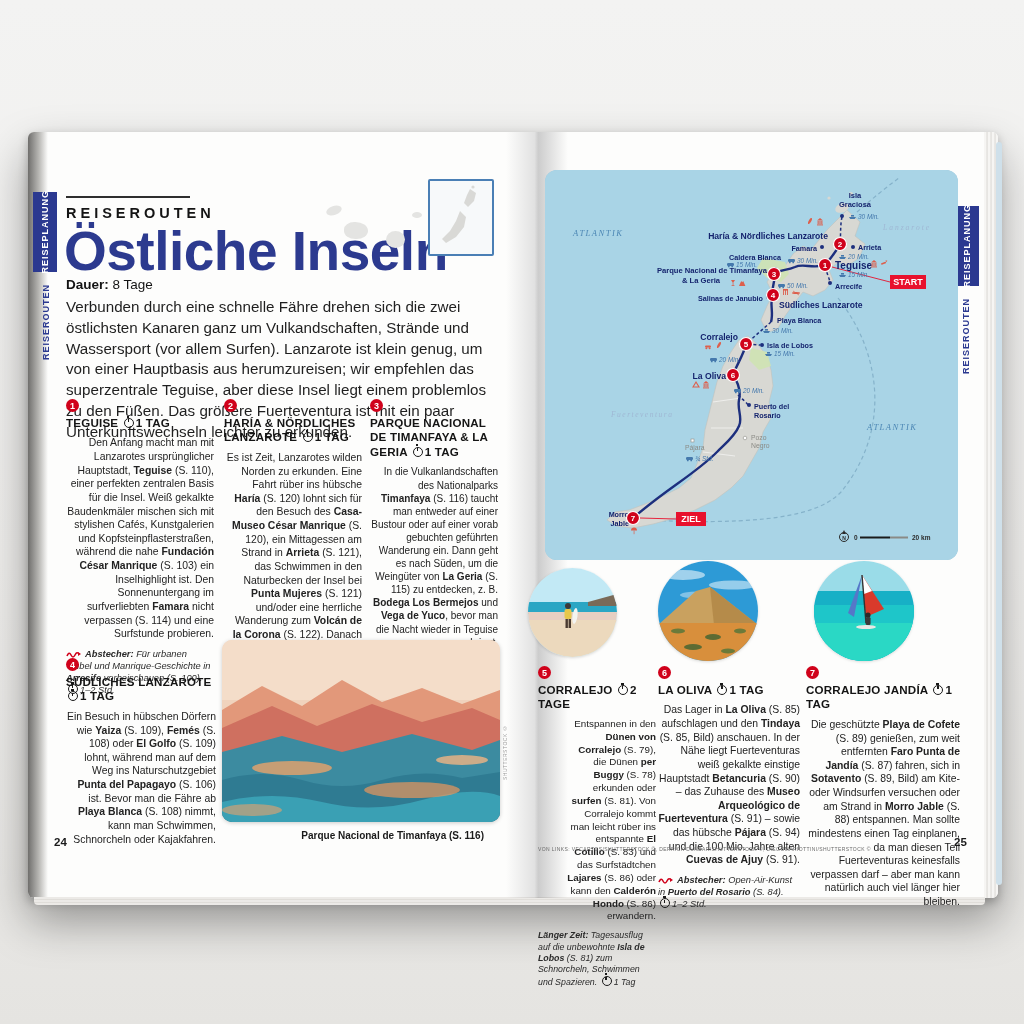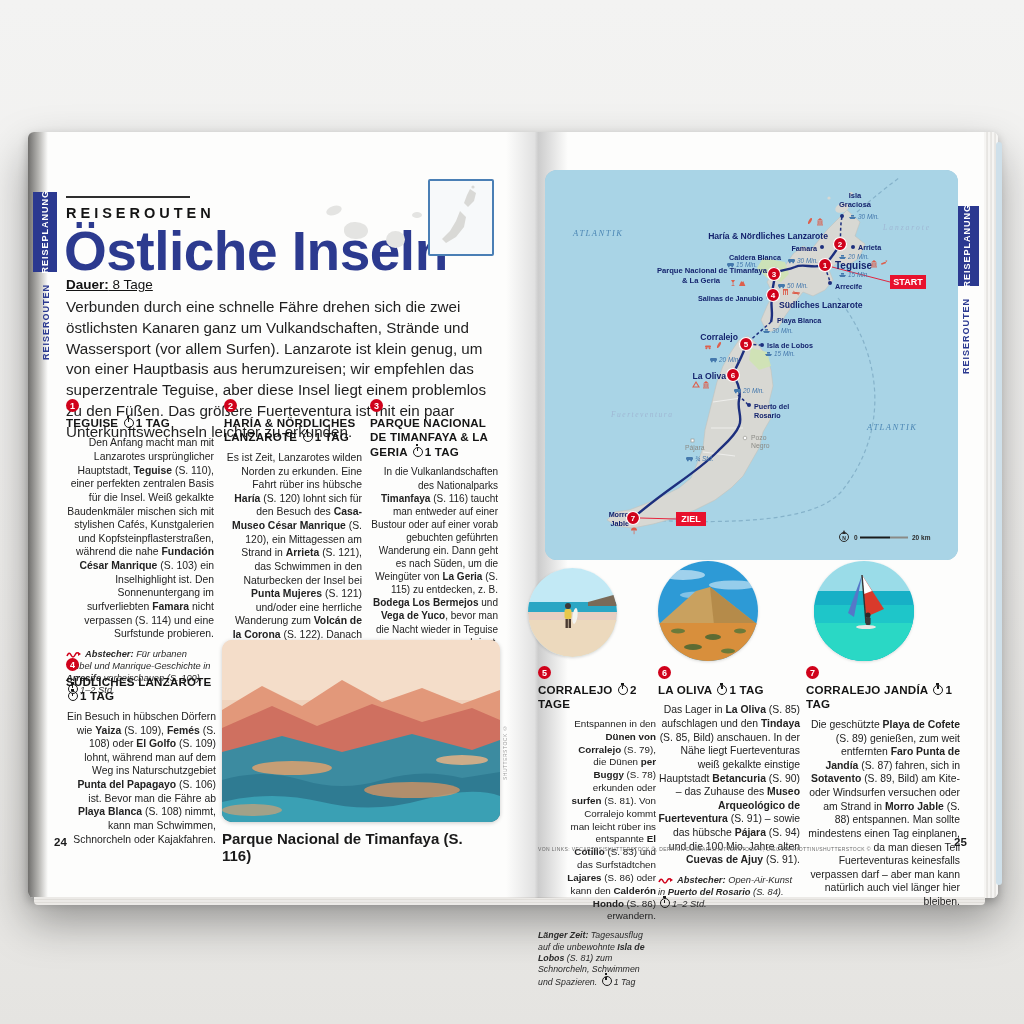--- a/index.html
+++ b/index.html
@@ -21,34 +21,34 @@
     background:repeating-linear-gradient(180deg,#eceae7 0,#eceae7 2px,#d4d1cc 3px);border-radius:0 0 4px 4px;}
   
   .vtext{writing-mode:vertical-rl;transform:rotate(180deg);letter-spacing:1px;}
   .tab-blue{background:#2b3990;color:#fff;display:flex;align-items:center;justify-content:center;
     font-size:9px;font-weight:bold;}
   .tab-plain{color:#2b3990;display:flex;align-items:center;justify-content:center;font-size:9px;font-weight:bold;}
   
   #kicker-rule{border-top:2.5px solid #2e2e2e;width:124px;}
   #kicker{font-size:14.5px;font-weight:800;letter-spacing:4px;color:#141414;margin-top:7px;}
   #page-title{font-size:55px;font-weight:800;color:#2c3a8f;letter-spacing:-.5px;}
-  #duration-line{font-size:13.5px;color:#141414;text-decoration:underline;}
+  #duration-line{font-size:13.5px;color:#141414;}
   #intro{font-size:15.2px;line-height:1.37;color:#1f1f1f;}
   .badge{width:13px;height:13px;border-radius:50%;background:#d0021b;color:#fff;font-size:9px;font-weight:bold;
     display:flex;align-items:center;justify-content:center;}
   .item-title{font-size:11.6px;font-weight:800;color:#141414;line-height:1.25;margin-top:4px;letter-spacing:.2px;}
   .item-body{font-size:10.4px;line-height:1.31;color:#222;margin-top:6px;text-align:right;}
   .item-note{font-size:9.3px;line-height:1.3;font-style:italic;color:#2a2a2a;margin-top:7px;}
   .clock{display:inline-block;width:8px;height:8px;border:1.6px solid #1a1a1a;border-radius:50%;
     position:relative;margin:0 2px -1px 2px;}
   .clock:before{content:"";position:absolute;left:2px;top:-3.5px;width:2.5px;height:2px;background:#1a1a1a;}
   .clock:after{content:"";position:absolute;left:2.8px;top:.4px;width:1.4px;height:3px;background:#1a1a1a;}
   .squig{display:inline-block;vertical-align:-1px;margin-right:3px;}
   .pagenum{font-size:11.5px;font-weight:bold;color:#1a1a1a;margin-left:8px;}
-  #photo-caption{font-size:15px;font-weight:bold;color:#1a1a1a;text-align:left;}
+  #photo-caption{font-size:10px;font-weight:bold;color:#1a1a1a;text-align:right;}
   #photo-credit{font-size:5px;color:#9a9a9a;letter-spacing:.5px;}
   #map-credits{font-size:5px;color:#6b6b6b;letter-spacing:.4px;}
   
   #map-card{left:545px;top:170px;width:413px;height:390px;border-radius:12px;overflow:hidden;
     background:#a9d4e6;box-shadow:0 0 0 1px rgba(120,160,180,.25) inset;}
   
   .circle-photo{border-radius:50%;overflow:hidden;box-shadow:0 1px 3px rgba(0,0,0,.15);}
   #timanfaya-photo{left:222px;top:640px;width:278px;height:182px;border-radius:10px;overflow:hidden;
     box-shadow:0 1px 4px rgba(0,0,0,.2);}
   .faint-island{position:absolute;background:#e4e4e2;border-radius:50%;}

